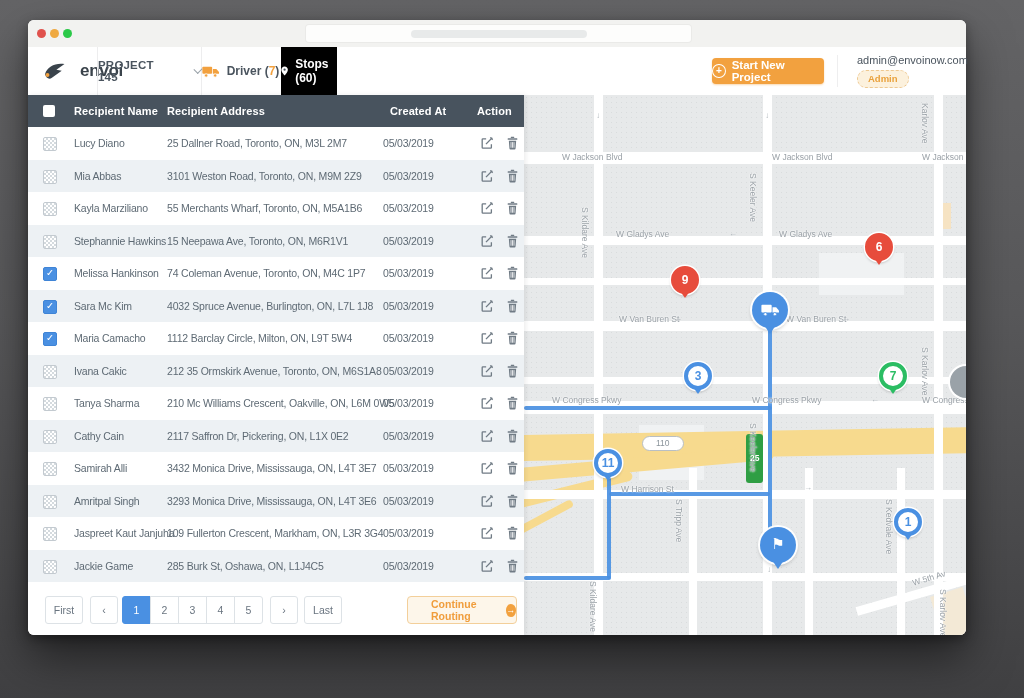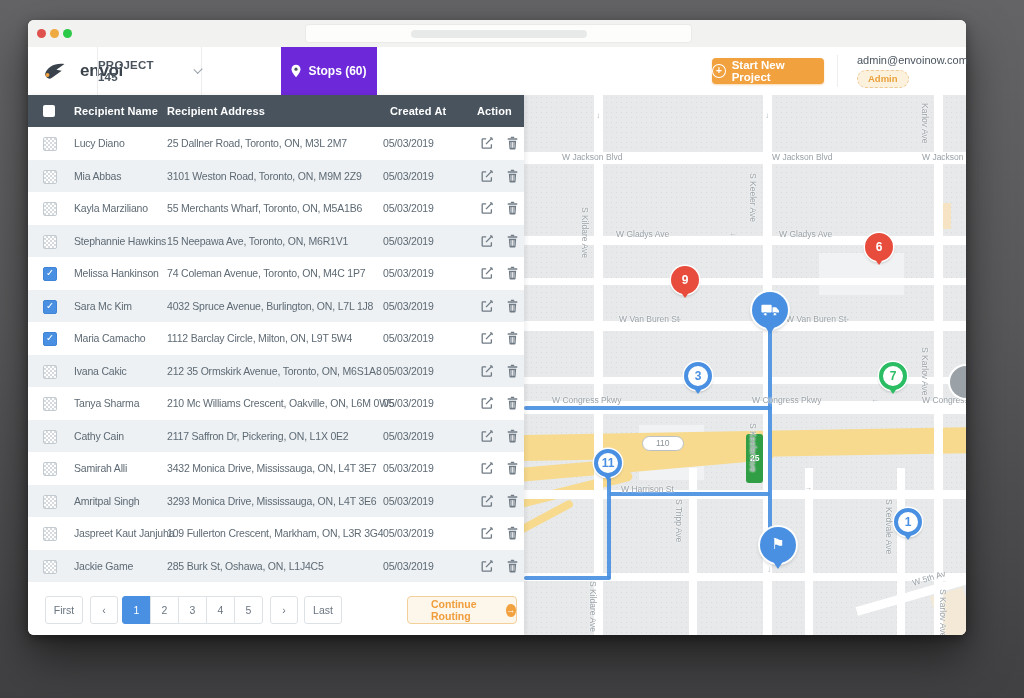--- a/index.html
+++ b/index.html
@@ -29,21 +29,21 @@
   .logo{position:absolute;left:15px;top:0;height:48px;display:flex;align-items:center;gap:14px;}
   .logo-text{font-size:17px;font-weight:800;color:#3a434b;letter-spacing:-0.3px;}
   .proj{position:absolute;left:69px;top:0;width:103px;height:48px;border-left:1px solid #ededee;border-right:1px solid #ededee;
     display:flex;align-items:center;justify-content:center;gap:25px;cursor:pointer;}
   .proj-label{font-size:11.5px;font-weight:700;color:#4a545e;letter-spacing:0.2px;}
   .chev{width:6px;height:6px;border-right:1.5px solid #9aa2a9;border-bottom:1.5px solid #9aa2a9;transform:rotate(45deg);margin-top:-4px;}
   .tab{position:absolute;top:0;height:48px;display:flex;align-items:center;justify-content:center;gap:7px;cursor:pointer;}
   .tab-driver{left:172px;width:81px;border-right:1px solid #ededee;}
   .tab-driver .lbl{font-size:12px;font-weight:700;color:#4a545e;}
   .tab-driver .cnt{color:#f2a13f;}
-  .tab-stops{left:253px;width:96px;background:#6d28d9;}
+  .tab-stops{left:253px;width:56px;background:#000000;}
   .tab-stops .lbl{font-size:12px;font-weight:700;color:#fff;}
   .start-btn{position:absolute;left:684px;top:11px;width:112px;height:26px;background:#f2a13f;border-radius:4px;
     display:flex;align-items:center;justify-content:center;gap:6px;cursor:pointer;box-shadow:0 1px 2px rgba(242,161,63,.4);}
   .start-btn .plus{width:12px;height:12px;border:1.3px solid #fff;border-radius:50%;color:#fff;font-size:10px;line-height:11px;text-align:center;font-weight:700;}
   .start-btn .lbl{font-size:11.5px;font-weight:700;color:#fff;}
   .hdr-div{position:absolute;left:809px;top:8px;width:1px;height:32px;background:#eeeeef;}
   .account{position:absolute;left:829px;top:7px;}
   .account .email{font-size:11px;color:#4a545e;}
   .account .badge{display:inline-block;margin-top:4px;padding:2px 10px 3px;font-size:9.5px;font-weight:700;color:#e9a13c;
     background:#fcf1dd;border:1px dashed #eec890;border-radius:9px;}
@@ -139,20 +139,29 @@
           <circle cx="4.6" cy="13.8" r="2.1" fill="#f2a13f"></circle>
         </svg>
         <span class="logo-text">envoi</span>
       </div>
 
       <div class="proj">
         <span class="proj-label">PROJECT 145</span>
         <span class="chev"></span>
       </div>
 
+      <div class="tab tab-driver">
+        <svg width="18" height="13" viewBox="0 0 24 17">
+          <rect x="0.5" y="2" width="13" height="9.5" rx="1.2" fill="#f2a13f"></rect>
+          <path d="M14.5 5 h4.6 l3.6 4.2 v2.3 h-8.2 z" fill="#f2a13f"></path>
+          <circle cx="5.5" cy="13.8" r="2.2" fill="#f2a13f" stroke="#fff" stroke-width="1"></circle>
+          <circle cx="17.5" cy="13.8" r="2.2" fill="#f2a13f" stroke="#fff" stroke-width="1"></circle>
+        </svg>
+        <span class="lbl"><span>Driver (</span><span class="cnt">7</span><span>)</span></span>
+      </div>
 
       <div class="tab tab-stops">
         <svg width="10" height="14" viewBox="0 0 12 16">
           <path d="M6 0.5 C2.9 0.5 0.6 2.9 0.6 6 c0 4.1 5.4 9.5 5.4 9.5 s5.4 -5.4 5.4 -9.5 C11.4 2.9 9.1 0.5 6 0.5 z" fill="#fff"></path>
           <circle cx="6" cy="5.8" r="1.9" fill="#48535e"></circle>
         </svg>
         <span class="lbl">Stops (60)</span>
       </div>
 
       <div class="start-btn">

